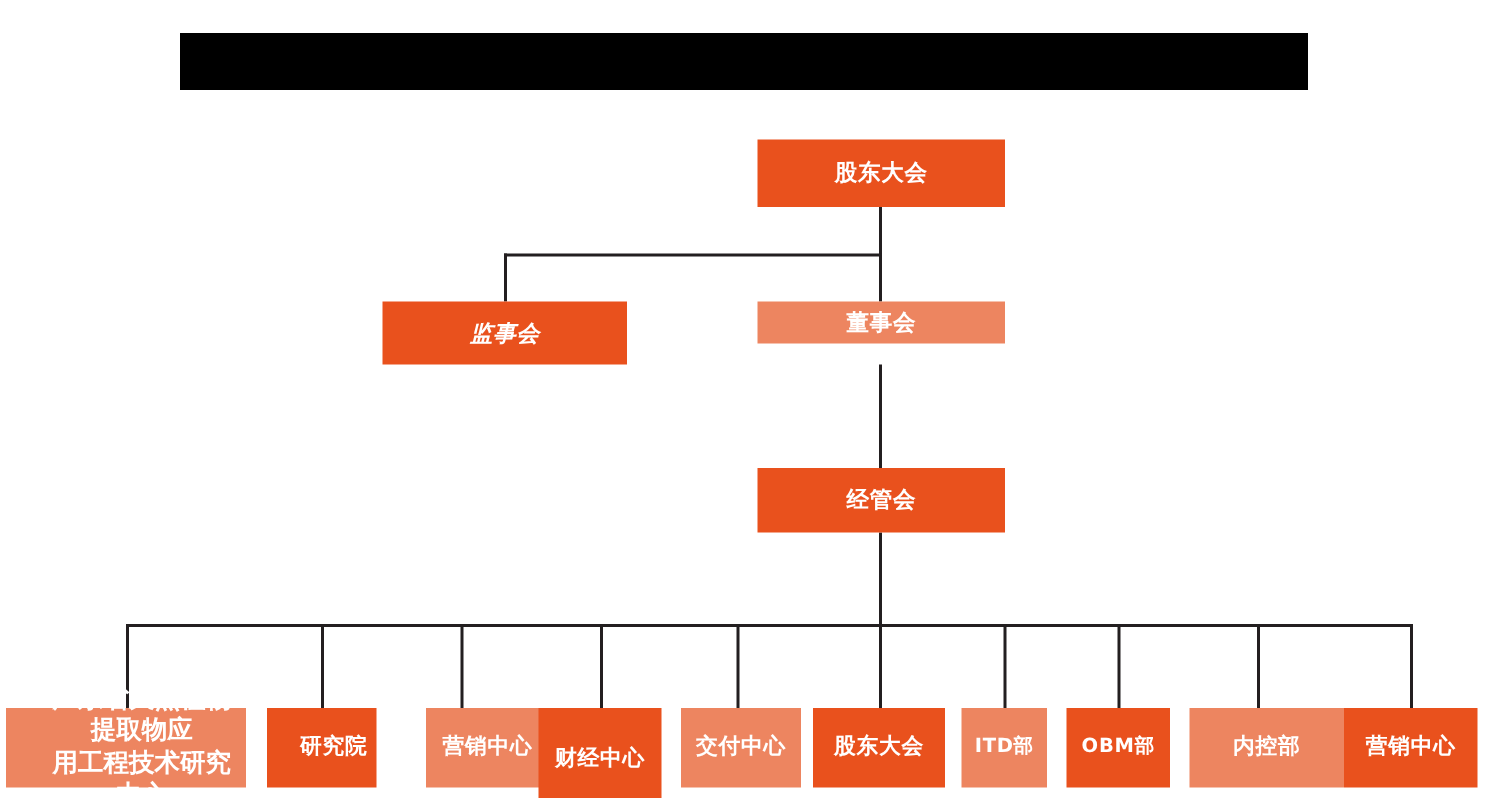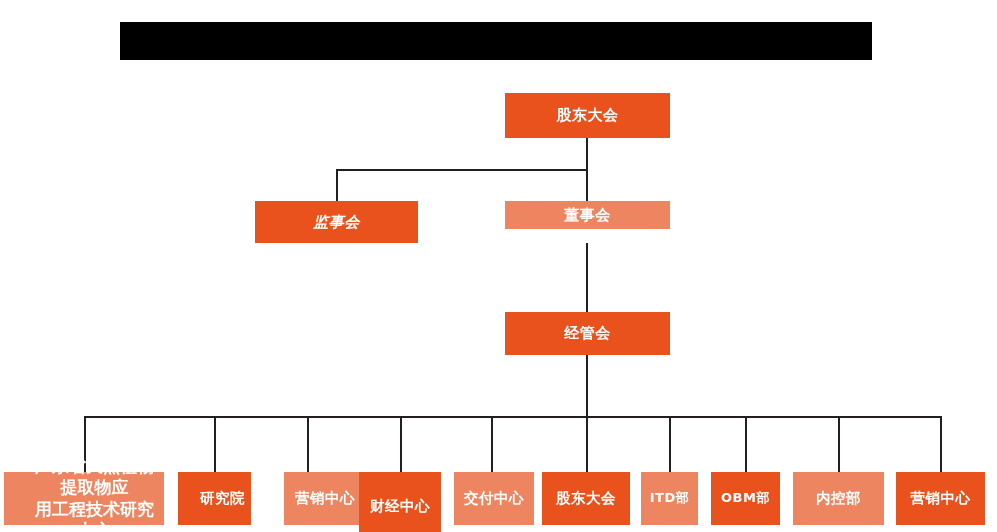--- a/index.html
+++ b/index.html
@@ -122,20 +122,20 @@
   </div>
   <div class="node primary size-md" style="left:542px; top:472px; width:88px; height:53px;">
     <span class="node-label">股东大会</span>
   </div>
   <div class="node secondary size-sm" style="left:641px; top:472px; width:57px; height:53px;">
     <span class="node-label">ITD部</span>
   </div>
   <div class="node primary size-sm" style="left:711px; top:472px; width:69px; height:53px;">
     <span class="node-label">OBM部</span>
   </div>
-  <div class="node secondary size-md" style="left:793px; top:472px; width:91px; height:53px;">
+  <div class="node secondary size-md" style="left:793px; top:472px; width:103px; height:53px;">
     <span class="node-label">内控部</span>
   </div>
   <div class="node primary size-md" style="left:896px; top:472px; width:89px; height:53px;">
     <span class="node-label">营销中心</span>
   </div>
 
 </div>
 
 </body></html>

